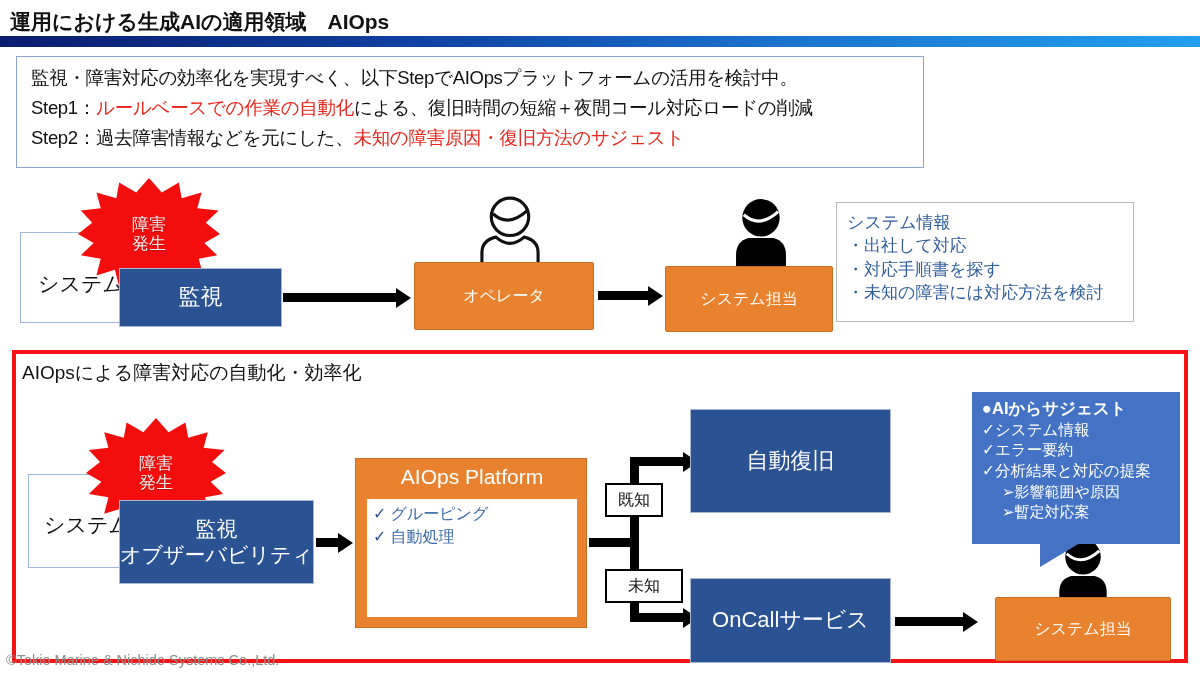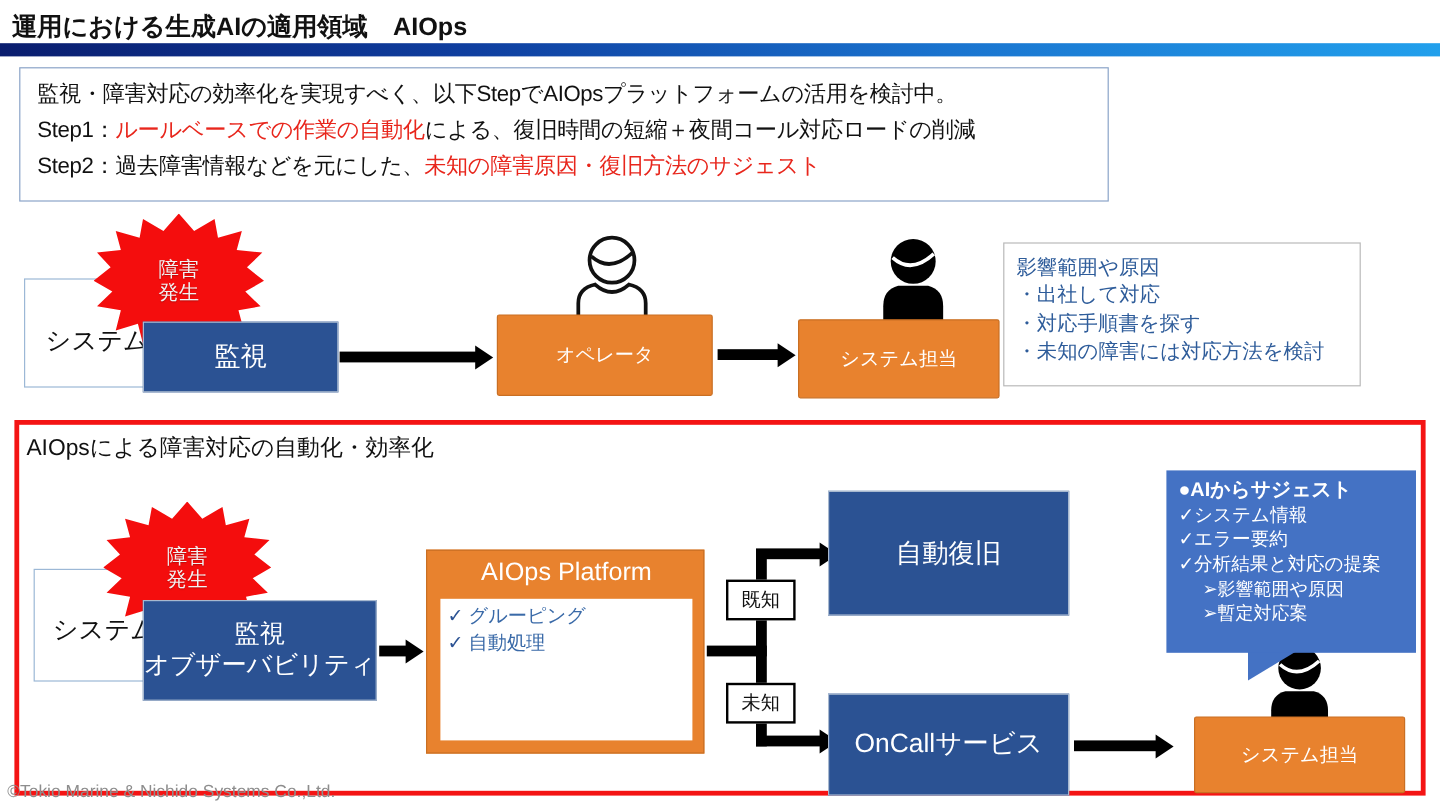--- a/index.html
+++ b/index.html
@@ -202,21 +202,21 @@
   <div class="arrow-head" style="left:648px;top:286px;"></div>
 
   <svg class="person" viewBox="0 0 100 100" style="left:722px;top:196px;width:78px;height:78px;">
     <circle cx="50" cy="28" r="24" fill="#000"></circle>
     <path d="M28 24 Q48 42 72 20" fill="none" stroke="#fff" stroke-width="4"></path>
     <path d="M18 100 L18 76 Q18 58 34 54 L66 54 Q82 58 82 76 L82 100 Z" fill="#000"></path>
   </svg>
   <div class="orange-box" style="left:665px;top:266px;width:168px;height:66px;">システム担当</div>
 
   <div class="callout-box" style="left:836px;top:202px;width:298px;height:120px;">
-    <div class="c-line">影響範囲や原因</div>
+    <div class="c-line">システム情報</div>
     <div class="c-line">・出社して対応</div>
     <div class="c-line">・対応手順書を探す</div>
     <div class="c-line">・未知の障害には対応方法を検討</div>
   </div>
 
   <div class="red-section"></div>
   <div class="section-title">AIOpsによる障害対応の自動化・効率化</div>
 
   <div class="sys-frame" style="left:28px;top:474px;width:110px;height:94px;"></div>
   <div class="sys-label" style="left:44px;top:511px;">システム</div>
@@ -248,21 +248,21 @@
   <div class="arrow-line" style="left:589px;top:538px;width:50px;height:9px;"></div>
   <div class="arrow-line" style="left:630px;top:462px;width:9px;height:160px;"></div>
 
   <div class="arrow-line" style="left:630px;top:457px;width:55px;height:9px;"></div>
   <div class="arrow-head" style="left:683px;top:452px;"></div>
 
   <div class="arrow-line" style="left:630px;top:613px;width:55px;height:9px;"></div>
   <div class="arrow-head" style="left:683px;top:608px;"></div>
 
   <div class="tag-box" style="left:605px;top:483px;width:58px;height:34px;">既知</div>
-  <div class="tag-box" style="left:605px;top:569px;width:58px;height:34px;">未知</div>
+  <div class="tag-box" style="left:605px;top:569px;width:78px;height:34px;">未知</div>
 
   <div class="navy-box" style="left:690px;top:409px;width:201px;height:104px;">自動復旧</div>
 
   <div class="navy-box" style="left:690px;top:578px;width:201px;height:85px;">OnCallサービス</div>
 
   <div class="arrow-line" style="left:895px;top:617px;width:70px;height:9px;"></div>
   <div class="arrow-head" style="left:963px;top:612px;"></div>
 
   <svg class="person" viewBox="0 0 100 100" style="left:1046px;top:536px;width:74px;height:74px;">
     <circle cx="50" cy="28" r="24" fill="#000"></circle>

